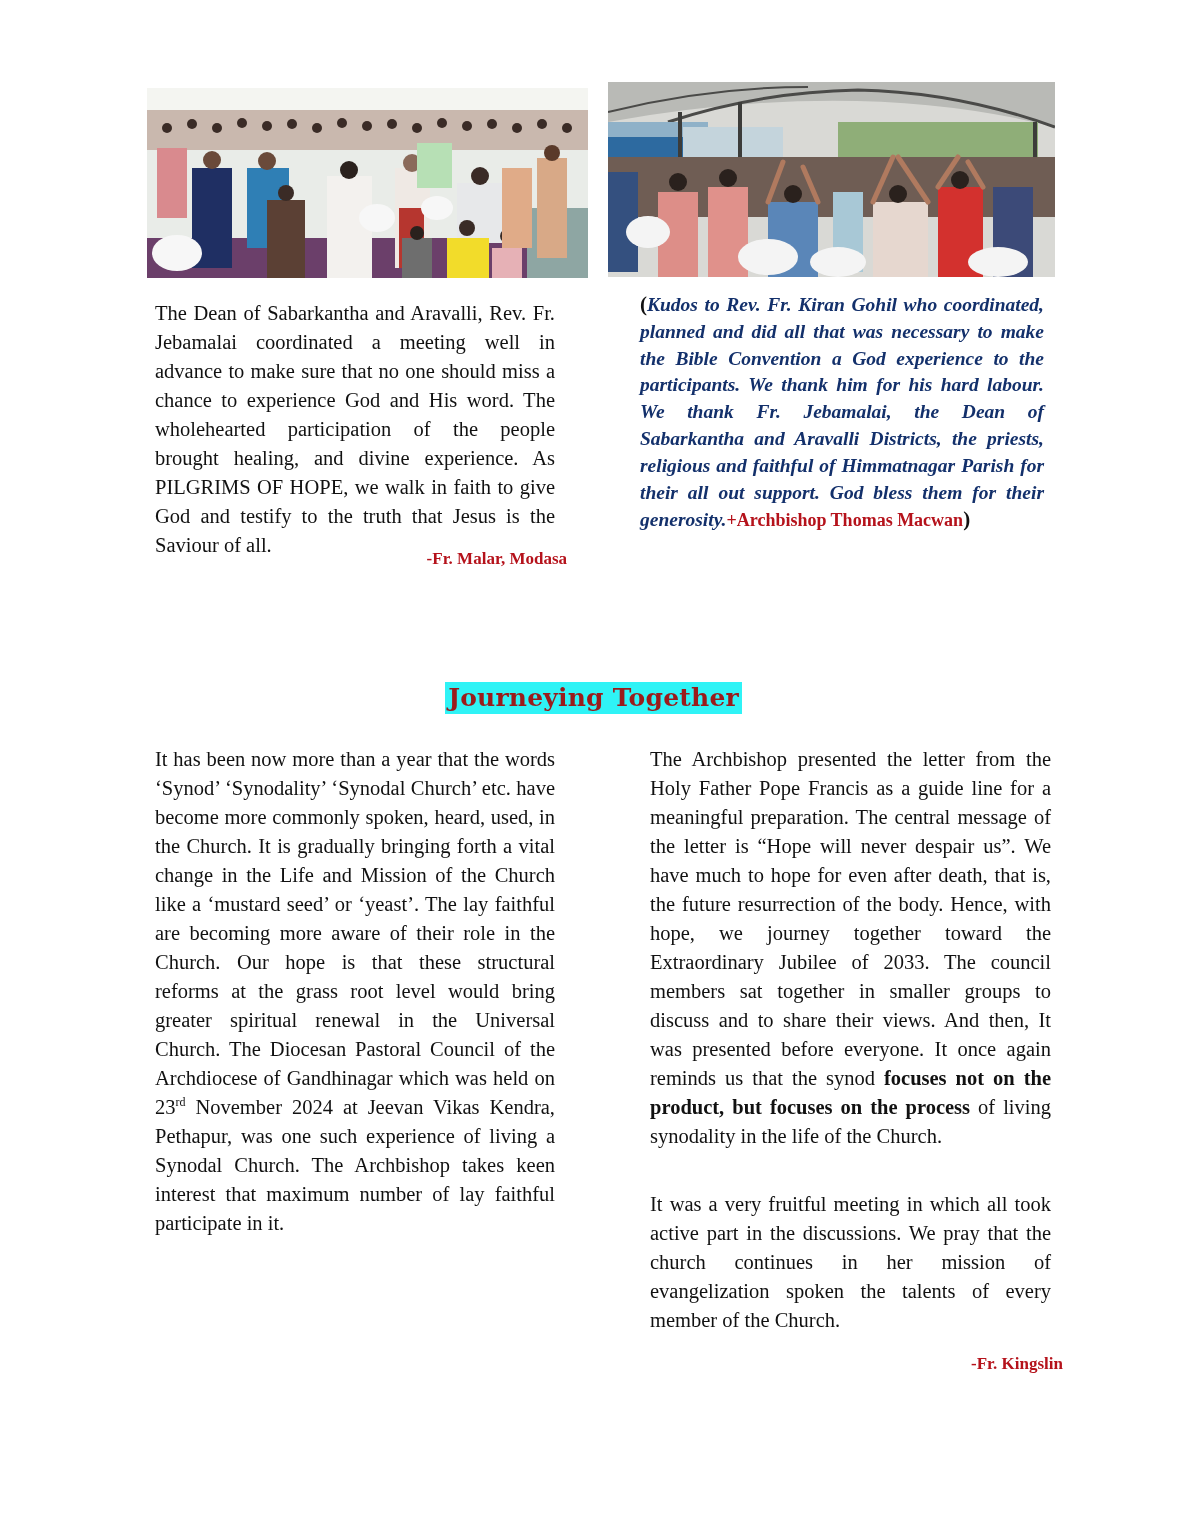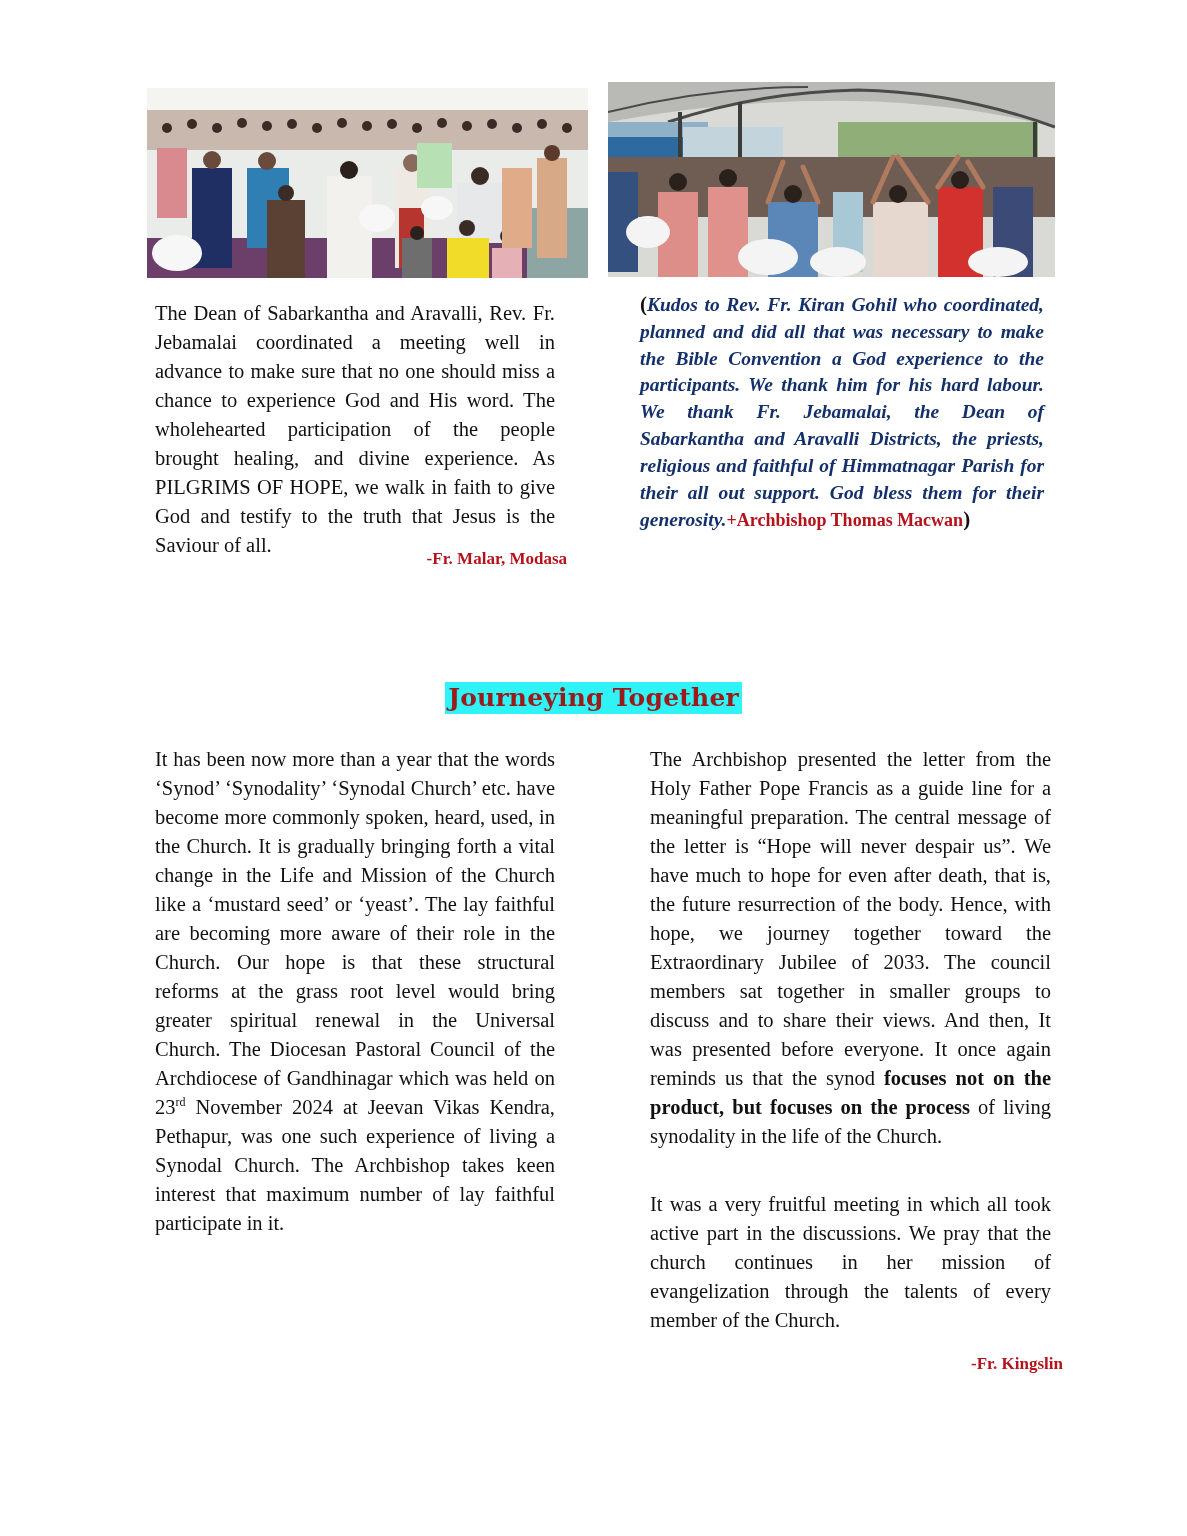--- a/index.html
+++ b/index.html
@@ -158,15 +158,15 @@
 </div>
 
 <div class="col" id="left-bottom">
   <p><span>It has been now more than a year that the words ‘Synod’ ‘Synodality’ ‘Synodal Church’ etc. have become more commonly spoken, heard, used, in the Church. It is gradually bringing forth a vital change in the Life and Mission of the Church like a ‘mustard seed’ or ‘yeast’. The lay faithful are becoming more aware of their role in the Church. Our hope is that these structural reforms at the grass root level would bring greater spiritual renewal in the Universal Church.  The Diocesan Pastoral Council of the Archdiocese of Gandhinagar which was held on 23</span><sup>rd</sup><span> November 2024 at Jeevan Vikas Kendra, Pethapur, was one such experience of living a Synodal Church. The Archbishop takes keen interest that maximum number of lay faithful participate in it.</span></p>
   <div class="gap"></div>
 </div>
 
 <div class="col" id="right-bottom">
   <p><span>The Archbishop presented the letter from the Holy Father Pope Francis as a guide line for a meaningful preparation. The central message of the letter is “Hope will never despair us”. We have much to hope for even after death, that is, the future resurrection of the body. Hence, with hope, we journey together toward the Extraordinary Jubilee of 2033. The council members sat together in smaller groups to discuss and to share their views. And then, It was presented before everyone. It once again reminds us that the synod </span><b>focuses not on the product, but focuses on the process</b><span> of living synodality in the life of the Church.</span></p>
   <div class="gap"></div>
-  <p>It was a very fruitful meeting in which all took active part in the discussions. We pray that the church continues in her mission of evangelization through the talents of every member of the Church.</p>
+  <p>It was a very fruitful meeting in which all took active part in the discussions. We pray that the church continues in her mission of evangelization spoken the talents of every member of the Church.</p>
   <span class="byline" id="byline2">-Fr. Kingslin</span>
 </div>
 
 </body></html>

